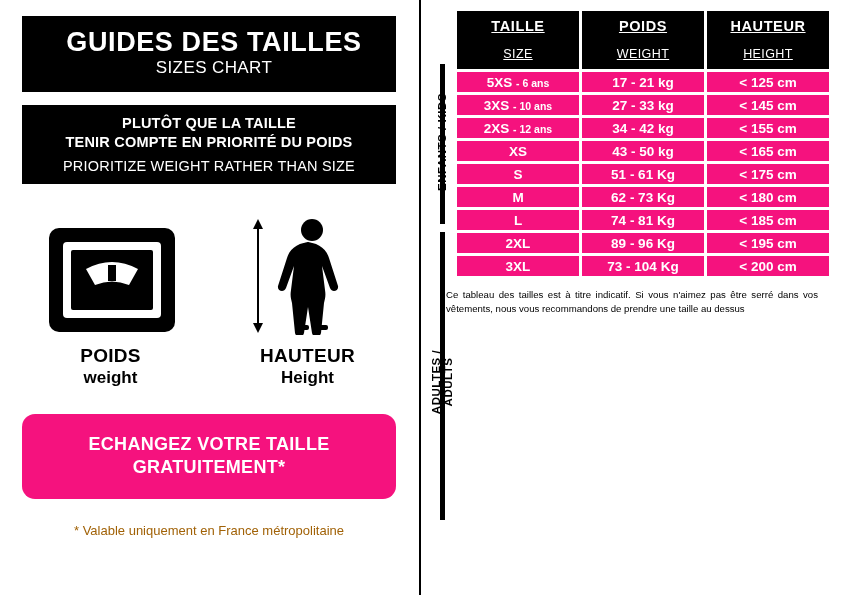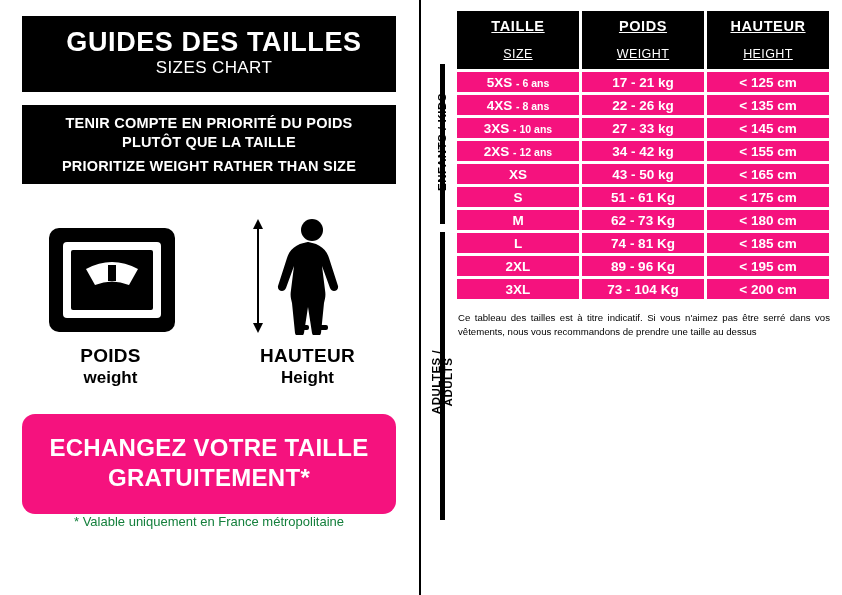--- a/index.html
+++ b/index.html
@@ -59,21 +59,21 @@
     margin-top: 13px;
   }
   .notice-fr {
     font-size: 14.5px;
     font-weight: bold;
     line-height: 1.28;
     letter-spacing: 0.2px;
   }
   .notice-en {
     font-size: 14.5px;
-    font-weight: bold;
+    font-weight: normal;
     margin-top: 7px;
     letter-spacing: 0.2px;
   }
 
   .icons-row {
     display: flex;
     justify-content: center;
     align-items: flex-end;
     gap: 62px;
     margin-top: 26px;
@@ -113,30 +113,31 @@
     margin-top: 1px;
   }
 
   .cta {
     margin-top: 26px;
     background: #f5127e;
     color: #ffffff;
     border-radius: 13px;
     text-align: center;
     padding: 19px 10px 21px 10px;
-    font-size: 24px;
+    font-size: 18px;
     font-weight: bold;
     line-height: 1.25;
     letter-spacing: 0.3px;
   }
 
   .footnote {
+    margin-top: 24px;
     text-align: center;
     font-size: 13px;
-    color: #15803d;
+    color: #a16207;
   }
 
   
   .divider {
     position: absolute;
     left: 419px;
     top: 0;
     width: 2px;
     height: 595px;
     background: #000000;
@@ -214,21 +215,21 @@
   }
   td .age {
     font-size: 10.5px;
     font-weight: bold;
   }
   col.c1 { width: 122px; }
   col.c2 { width: 122px; }
   col.c3 { width: 122px; }
 
   .table-note {
-    margin-left: 30px;
+    margin-left: 18px;
     margin-top: 9px;
     width: 372px;
     font-size: 9.6px;
     color: #000000;
     line-height: 1.5;
     text-align: justify;
   }
 </style>
 </head>
 <body>
@@ -236,22 +237,22 @@
 <div class="page">
 
   <div class="left">
 
     <div class="title-block">
       <div class="title-main">GUIDES DES TAILLES</div>
       <div class="title-sub">SIZES CHART</div>
     </div>
 
     <div class="notice-block">
+      <div class="notice-fr">PLUTÔT QUE LA TAILLE</div>
       <div class="notice-fr">TENIR COMPTE EN PRIORITÉ DU POIDS</div>
-      <div class="notice-fr">PLUTÔT QUE LA TAILLE</div>
       <div class="notice-en">PRIORITIZE WEIGHT RATHER THAN SIZE</div>
     </div>
 
     <div class="icons-row">
       <div class="icon-col">
         <div class="icon-art">
           <svg width="132" height="110" viewBox="0 0 132 110" aria-hidden="true">
             <rect x="3" y="3" width="126" height="104" rx="10" ry="10" fill="#000"></rect>
             <rect x="17" y="17" width="98" height="76" rx="4" ry="4" fill="#fff"></rect>
             <rect x="25" y="25" width="82" height="60" rx="2" ry="2" fill="#000"></rect>
@@ -338,25 +339,20 @@
             </th>
           </tr>
         </thead>
         <tbody>
           <tr>
             <td><span>5XS</span> <span class="age">- 6 ans</span></td>
             <td>17 - 21 kg</td>
             <td>&lt; 125 cm</td>
           </tr>
           <tr>
-            <td><span>4XS</span> <span class="age">- 8 ans</span></td>
-            <td>22 - 26 kg</td>
-            <td>&lt; 135 cm</td>
-          </tr>
-          <tr>
             <td><span>3XS</span> <span class="age">- 10 ans</span></td>
             <td>27 - 33 kg</td>
             <td>&lt; 145 cm</td>
           </tr>
           <tr>
             <td><span>2XS</span> <span class="age">- 12 ans</span></td>
             <td>34 - 42 kg</td>
             <td>&lt; 155 cm</td>
           </tr>
 

